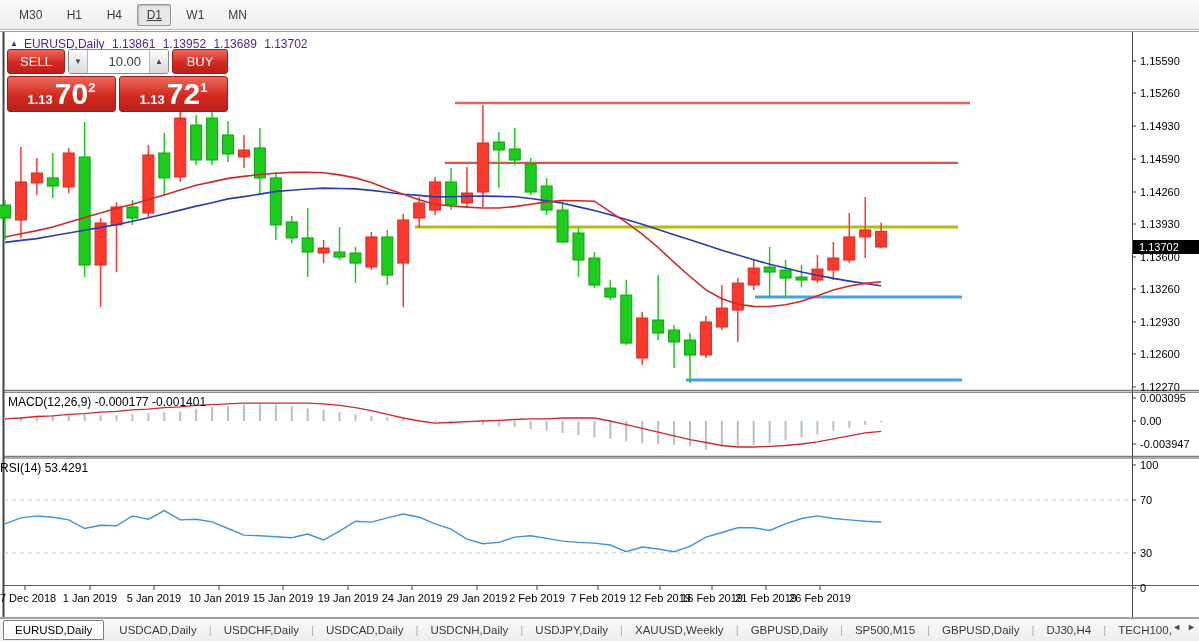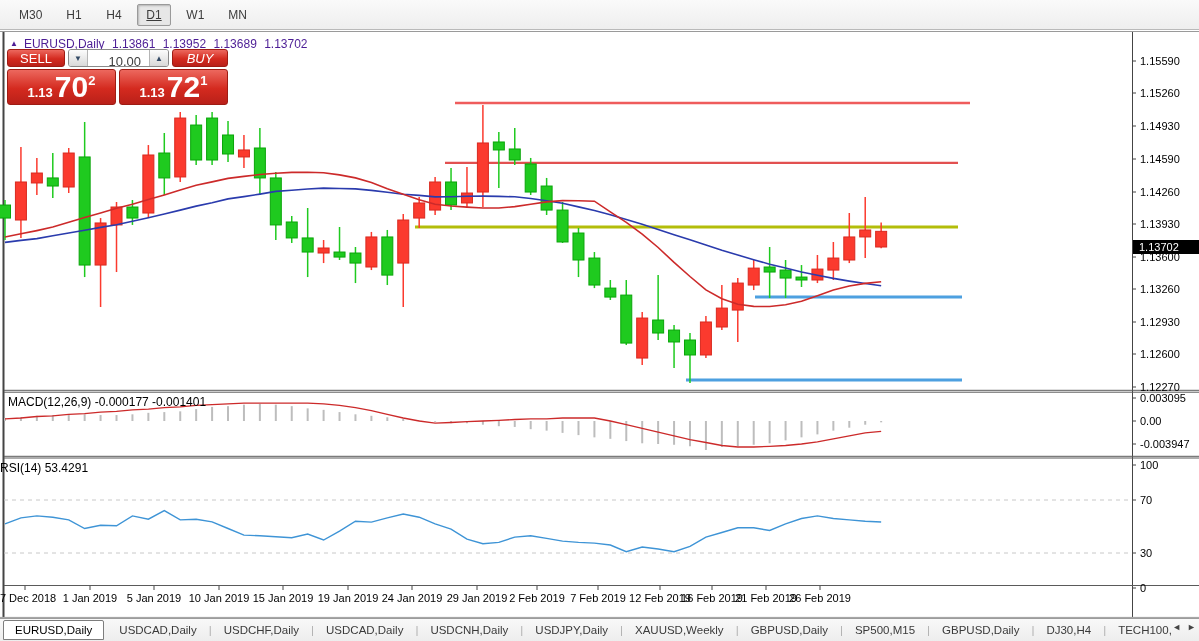--- a/index.html
+++ b/index.html
@@ -1,31 +1,31 @@
 <!DOCTYPE html>
 <html><head>
 <meta charset="utf-8">
 <style>
   html,body{margin:0;padding:0;background:#e8e8e8;}
   *{box-sizing:border-box;}
   #app{position:relative;width:1199px;height:641px;background:#ffffff;font-family:"Liberation Sans",sans-serif;overflow:hidden;}
   
   #toolbar{position:absolute;left:0;top:0;width:1199px;height:30px;background:linear-gradient(#fafafa,#eeeeee);border-bottom:1px solid #b9b9b9;display:flex;align-items:center;padding-left:10px;}
-  .tf-btn{min-width:34px;padding:3px 8px;margin-right:6px;font-size:12px;color:#3c3c3c;text-align:left;border:1px solid transparent;border-radius:2px;cursor:default;}
+  .tf-btn{min-width:34px;padding:3px 8px;margin-right:6px;font-size:12px;color:#3c3c3c;text-align:center;border:1px solid transparent;border-radius:2px;cursor:default;}
   .tf-btn.active{background:#e7e7e7;border:1px solid #9a9a9a;box-shadow:inset 1px 1px 2px rgba(0,0,0,.22);text-decoration:underline;}
   
   #chart-title{position:absolute;left:10px;top:37px;font-size:12px;color:#4c1d95;}
   #chart-title .tri{font-size:8px;vertical-align:2px;margin-right:6px;}
   #chart-title span{margin-right:4px;}
   
   #ocp{position:absolute;left:7px;top:49px;width:221px;}
-  .ocp-row1{display:flex;height:18px;gap:3px;}
+  .ocp-row1{display:flex;height:25px;gap:3px;}
   .rbtn{background:linear-gradient(180deg,#ec685e,#d42a1f 55%,#b92019);border:1px solid #9e1c14;border-radius:3px;color:#fff;display:flex;align-items:center;justify-content:center;font-size:13px;}
   .sell-btn{flex:0 0 58px;}
-  .buy-btn{flex:0 0 56px;font-style:italic;}
+  .buy-btn{flex:0 0 56px;}
   .spin{flex:1;display:flex;border:1px solid #8a8a8a;border-radius:3px;overflow:hidden;background:#fff;}
   .spin-btn{width:19px;background:linear-gradient(#fcfcfc,#d9d9d9);color:#334a66;font-size:8px;display:flex;align-items:center;justify-content:center;}
   .spin-btn.dn{border-right:1px solid #b5b5b5;}
   .spin-btn.up{border-left:1px solid #b5b5b5;}
   .vol{flex:1;font-size:13px;color:#404040;text-align:right;padding:0 8px;line-height:23px;}
   .ocp-row2{display:flex;gap:3px;margin-top:2px;height:36px;}
   .price-box{flex:1;display:flex;align-items:center;justify-content:center;}
   .p-small{font-size:13px;font-weight:bold;margin-top:10px;}
   .p-big{font-size:30px;font-weight:bold;line-height:30px;margin-left:2px;}
   .p-sup{font-size:13px;font-weight:bold;margin-bottom:14px;}

